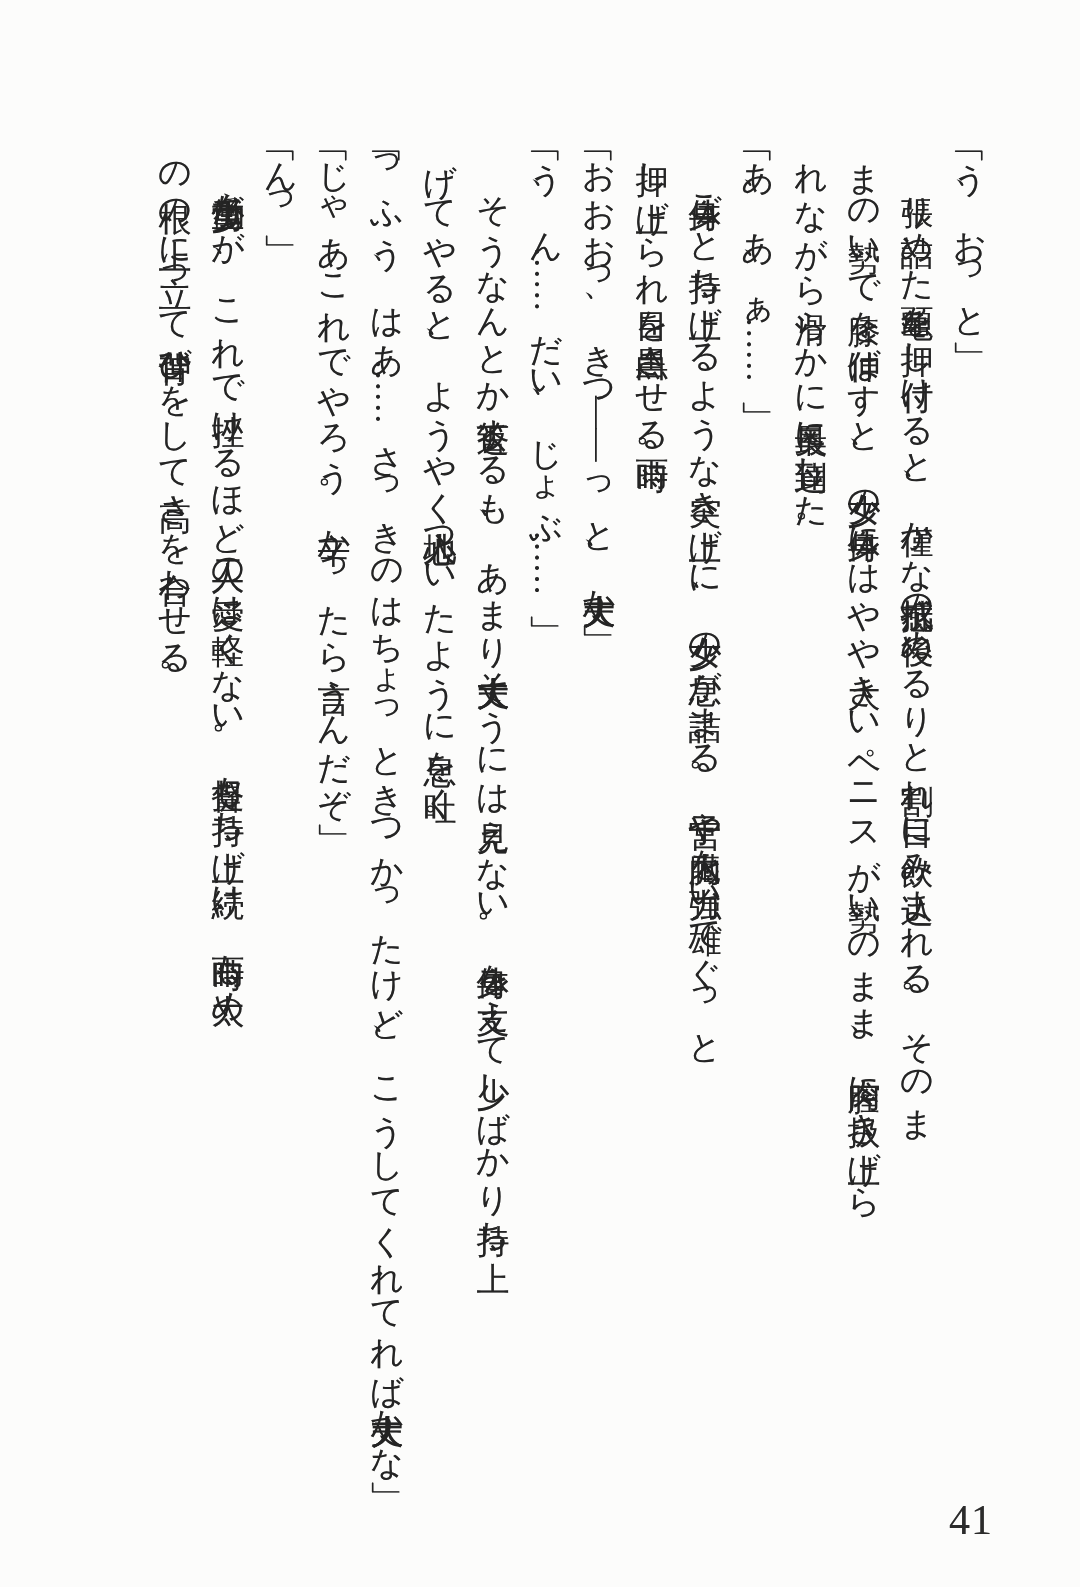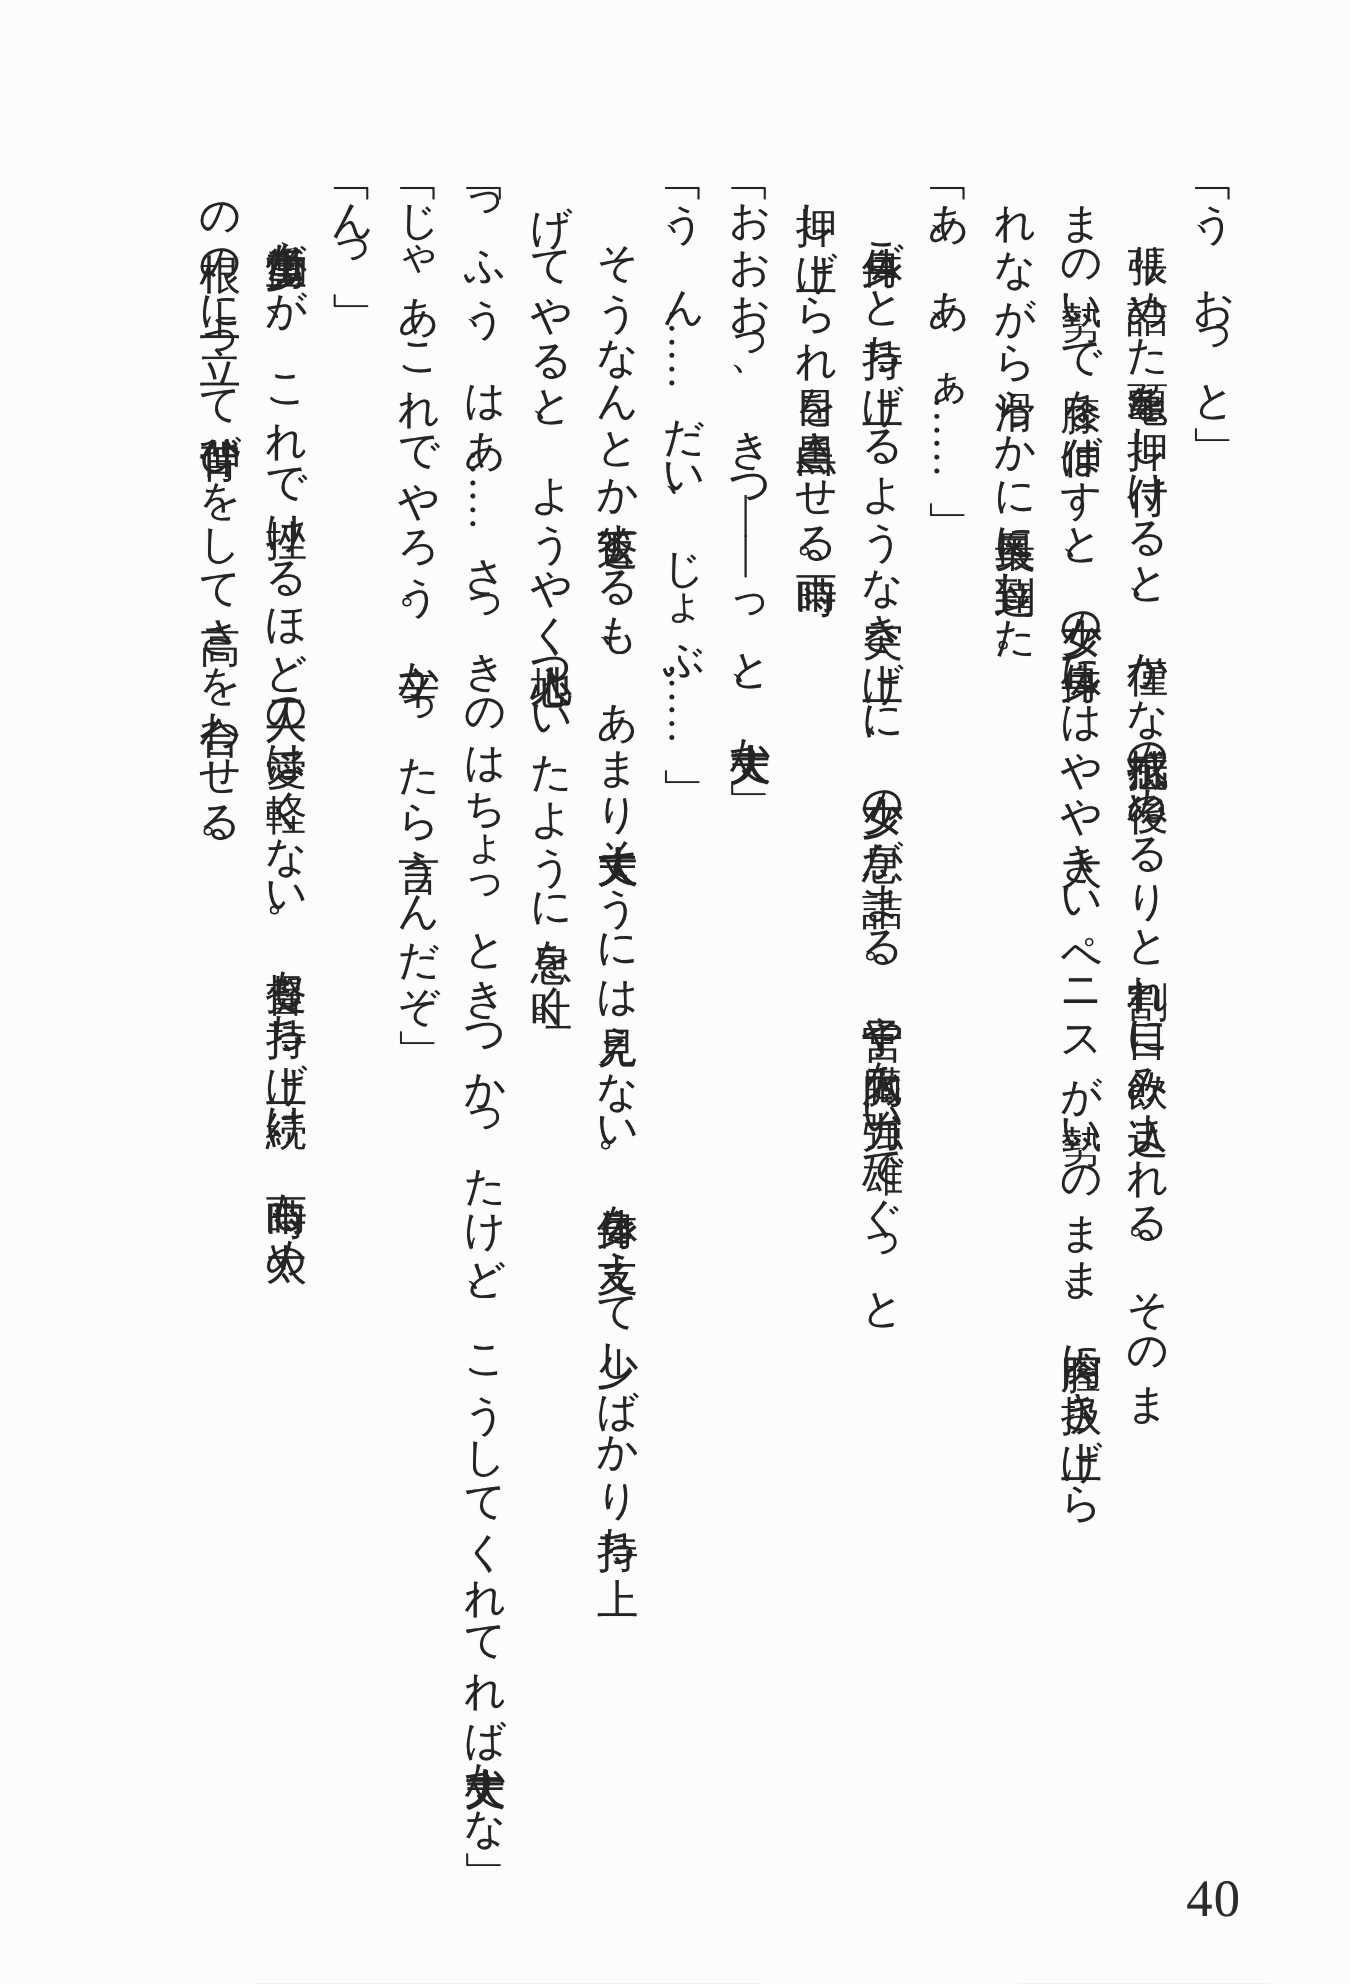--- a/index.html
+++ b/index.html
@@ -61,14 +61,14 @@
     <p class="col">「おおおっ、きつ――っと、大丈夫か」</p>
     <p class="col">「う、ん……だい、じょぶ……」</p>
     <p class="col indent">そうなんとか返答するも、あまり大丈夫そうには見えない。身体を支えて少しばかり持ち上</p>
     <p class="col">げてやると、ようやく人心地ついたように息を吐く。</p>
     <p class="col">「っふう、はあ……さっきのはちょっときつかったけど、こうしてくれてれば大丈夫かな」</p>
     <p class="col">「じゃあこれでやろう。辛かったら言うんだぞ」</p>
     <p class="col">「んっ」</p>
     <p class="col indent">少々重労働だが、これで挫けるほど二人の愛は軽くない。提督も持ち上げ続け、時雨も太め</p>
     <p class="col">の根の上に立って背伸びをして高さを合わせる。</p>
   </main>
-  <div class="page-number">40</div>
+  <div class="page-number">41</div>
 </div>
 
 </body></html>

